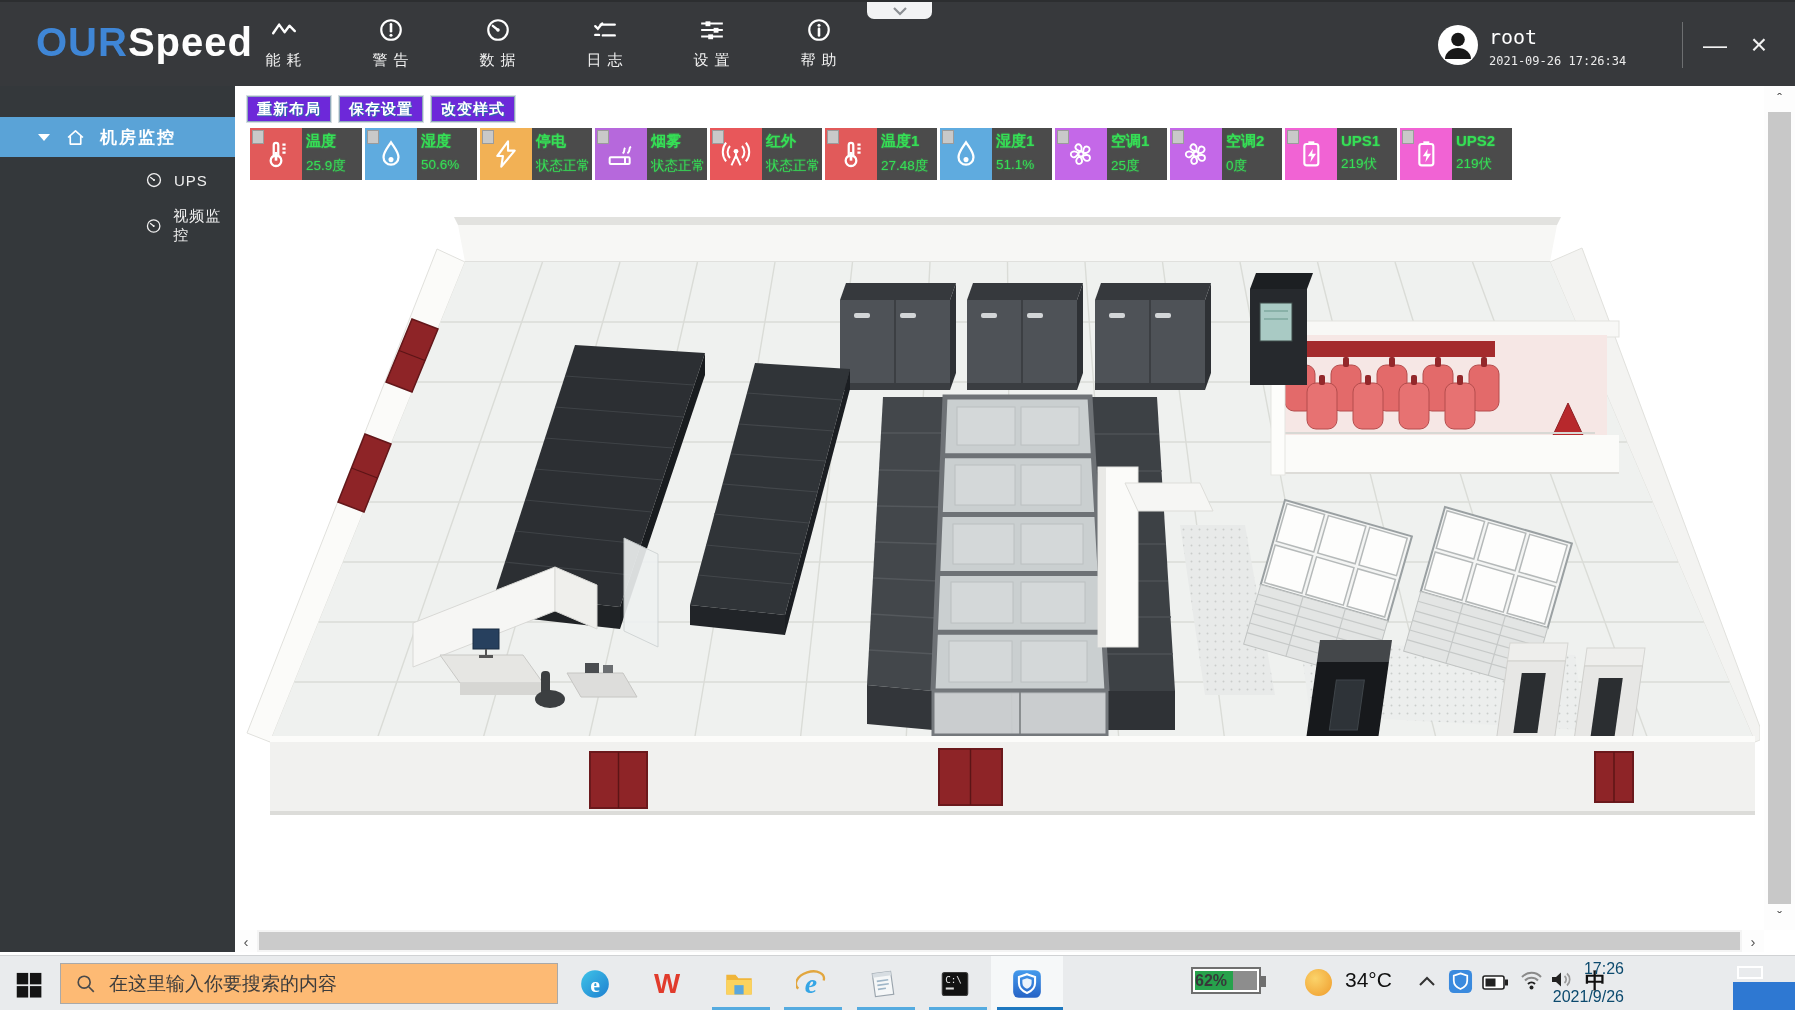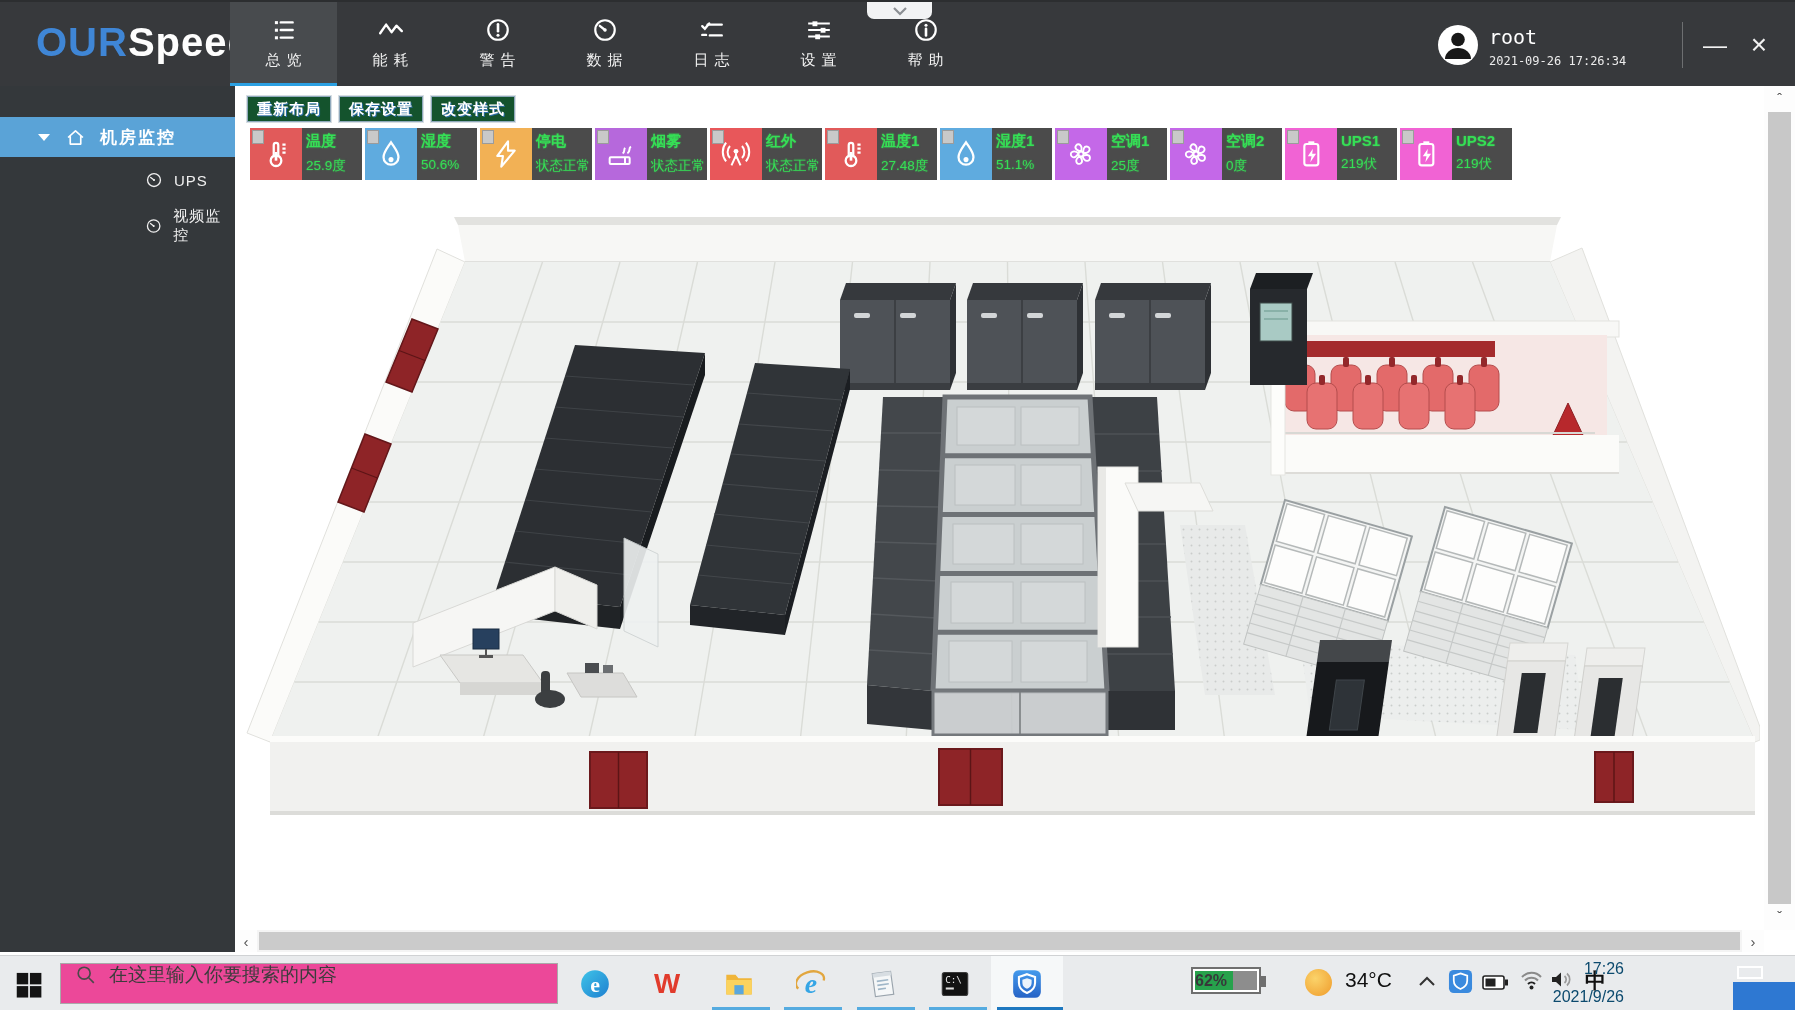--- a/index.html
+++ b/index.html
@@ -34,21 +34,21 @@
   .side-item .sicon { width:21px; height:21px; margin-right:14px; }
   .side-item .slabel { color:#fff; font-size:17px; font-weight:bold; letter-spacing:2px; }
   .side-sub { height:46px; display:flex; align-items:center; padding-left:145px; }
   .side-sub:first-of-type { margin-top:12px; }
   .side-sub .sicon { width:18px; height:18px; margin-right:11px; }
   .side-sub .slabel { color:#f0f0f0; font-size:15px; letter-spacing:1px; }
 
   
   .content { position:absolute; left:235px; top:86px; width:1560px; height:866px; background:#fff; overflow:hidden; }
   .toolbar { position:absolute; left:12px; top:10px; display:flex; gap:8px; }
-  .tb-btn { width:84px; height:26px; background:#14532d; color:#fff; font-size:15px; font-weight:bold;
+  .tb-btn { width:84px; height:26px; background:#6d28d9; color:#fff; font-size:15px; font-weight:bold;
     border:1px solid #8fa9bc; outline:1px solid #d7dee3; display:flex; align-items:center; justify-content:center;
     letter-spacing:1px; text-shadow:1px 1px 0 #2b6da8; cursor:default; }
   .tiles { position:absolute; left:15px; top:42px; display:flex; gap:3px; }
   .tile { display:flex; height:52px; }
   .tile-icon { position:relative; width:52px; height:52px; display:flex; align-items:center; justify-content:center; }
   .tile-icon svg { width:32px; height:32px; }
   .tile-badge { position:absolute; left:2px; top:2px; width:12px; height:14px; background:#c9c9c9; border:1px solid #9b9b9b; }
   .tile-text { width:60px; height:52px; background:#4b4b4b; padding:4px 0 0 4px; }
   .t-label { font-size:15px; font-weight:bold; color:#35df55; text-shadow:0 0 2px rgba(53,223,85,.55); white-space:nowrap; }
   .t-value { font-size:13.5px; font-weight:normal; color:#35df55; margin-top:6px; text-shadow:0 0 2px rgba(53,223,85,.55); white-space:nowrap; }
@@ -58,21 +58,21 @@
   .hscroll { position:absolute; left:0; bottom:0; height:22px; width:1529px; background:#f4f4f4; display:flex; align-items:center; }
   .hs-btn { width:22px; height:22px; background:#fdfdfd; color:#555; font-size:15px; display:flex; align-items:center; justify-content:center; }
   .hs-track { flex:1; height:18px; background:#cbcbcb; margin:0 2px; }
   .vscroll { position:absolute; right:0; top:0; width:31px; height:844px; background:#fdfdfd; display:flex; flex-direction:column; align-items:center; }
   .vs-btn { width:31px; height:26px; color:#444; font-size:14px; display:flex; align-items:center; justify-content:center; }
   .vs-thumb { width:23px; flex:1; background:#c8c8c8; }
 
   
   .taskbar { position:absolute; left:0; top:955px; width:1795px; height:55px; background:#e9ebed; border-top:1px solid #d0d2d4; }
   .start-btn { position:absolute; left:15px; top:14px; width:28px; height:28px; }
-  .search-box { position:absolute; left:60px; top:7px; width:498px; height:41px; background:#ec4899; border:1px solid #a9a9a9; display:flex; align-items:flex-start; }
+  .search-box { position:absolute; left:60px; top:7px; width:498px; height:41px; background:#fdba74; border:1px solid #a9a9a9; display:flex; align-items:center; }
   .search-box svg { width:22px; height:22px; margin:0 12px 0 14px; }
   .search-box input { border:none; outline:none; flex:1; font-size:19px; color:#333; font-family:inherit; background:transparent; }
   .search-box input::placeholder { color:#3c3c3c; opacity:1; }
   .task-icons { position:absolute; left:559px; top:0; height:55px; display:flex; }
   .ticon { width:72px; height:55px; display:flex; align-items:center; justify-content:center; }
   .ticon svg { width:30px; height:30px; }
   .ticon.active { background:#f6f8f9; }
   .open-bar { position:absolute; top:51px; height:4px; width:58px; background:#55abe0; }
   .open-bar.b1{left:712px;} .open-bar.b2{left:784px;} .open-bar.b3{left:857px;} .open-bar.b4{left:929px;}
   .open-bar.b5{left:997px; width:66px; background:#1e78c0;}
@@ -92,33 +92,20 @@
 </style>
 </head>
 <body>
 
 <div id="app">
 
   <div class="header">
     <div class="logo"><span class="b">OUR</span><span class="w">Speed</span></div>
 
     <div class="tabs">
-      <div class="tab active">
-        <svg class="nicon" viewBox="0 0 24 24">
-            <g stroke="#fff" stroke-width="2.2" stroke-linecap="round">
-              <path d="M9,5 H20 M9,12 H20 M9,19 H20" fill="none"></path>
-            </g>
-            <g fill="#fff">
-              <rect x="3.6" y="3.8" width="2.8" height="2.8"></rect>
-              <rect x="3.6" y="10.8" width="2.8" height="2.8"></rect>
-              <rect x="3.6" y="17.8" width="2.8" height="2.8"></rect>
-            </g>
-          </svg>
-        <span class="tlabel">总览</span>
-      </div>
       <div class="tab">
         <svg class="nicon" viewBox="0 0 24 24">
             <polyline points="2,15 7.5,7 12.5,14 17,8 22,13" fill="none" stroke="#fff" stroke-width="2.2" stroke-linejoin="round" stroke-linecap="round"></polyline>
           </svg>
         <span class="tlabel">能耗</span>
       </div>
       <div class="tab">
         <svg class="nicon" viewBox="0 0 24 24">
             <circle cx="12" cy="12" r="9" fill="none" stroke="#fff" stroke-width="2"></circle>
             <line x1="12" y1="6.8" x2="12" y2="13.2" stroke="#fff" stroke-width="2.4" stroke-linecap="round"></line>

